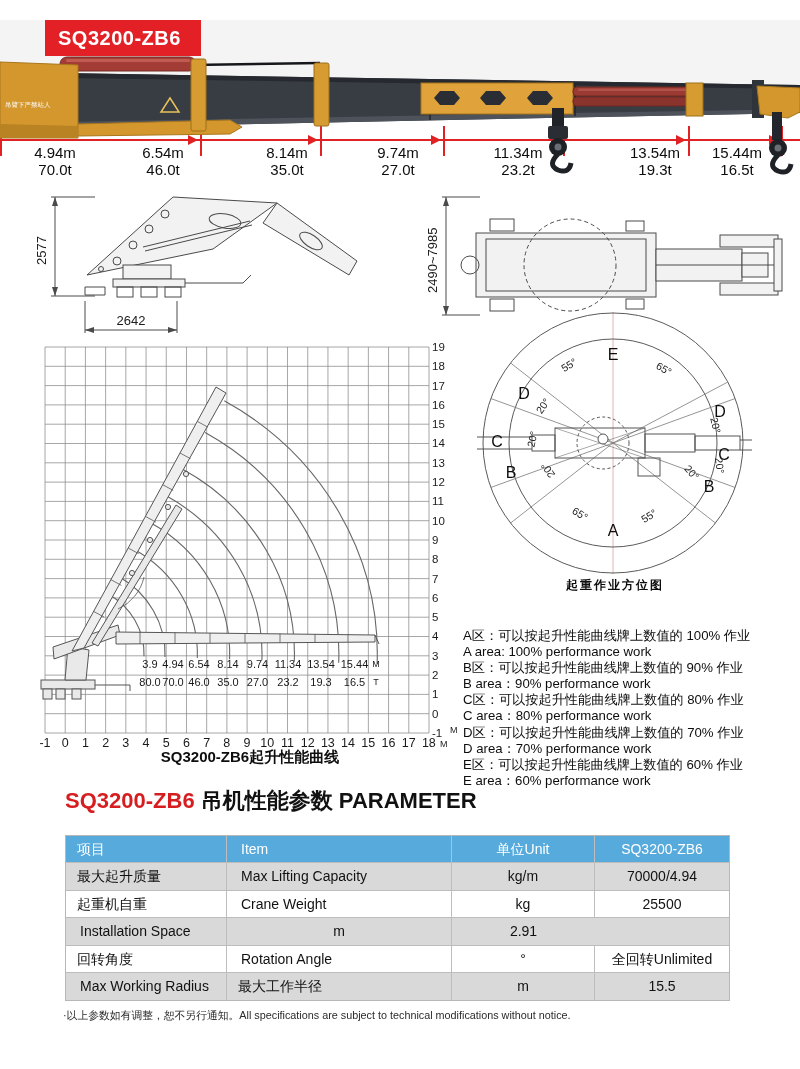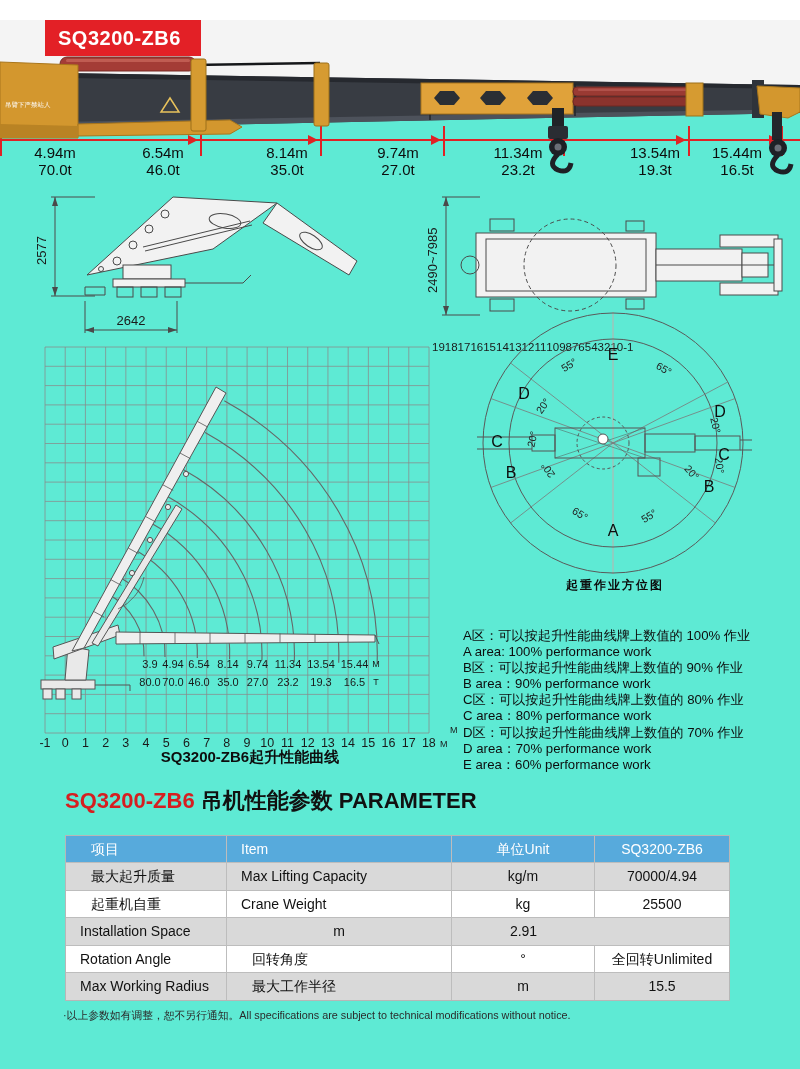--- a/index.html
+++ b/index.html
@@ -1,17 +1,17 @@
 <!DOCTYPE html>
 <html><head>
 <meta charset="utf-8">
 <style>
   html,body{margin:0;padding:0;background:#dcdcdc;}
   *{box-sizing:border-box;}
-  #page{position:relative;width:800px;height:1069px;background:#5eead4;overflow:hidden;
+  #page{position:relative;width:800px;height:1069px;background:#ffffff;overflow:hidden;
         font-family:"Liberation Sans","DejaVu Sans",sans-serif;color:#111;margin:0 auto;}
   .abs{position:absolute;}
   
   #top-band{left:0;top:0;width:800px;height:20px;background:#ffffff;}
   #upper-bg{left:0;top:20px;width:800px;height:65px;background:#f4f4f4;}
   
   #badge{left:45px;top:20px;width:156px;height:36px;background:#e32026;color:#fff;
          font-size:20px;font-weight:bold;line-height:36px;padding-left:13px;letter-spacing:.5px;}
   
   #boom{left:0;top:50px;z-index:2;}
@@ -30,21 +30,21 @@
   #msegs .mseg:nth-of-type(3){left:287px}#msegs .mseg:nth-of-type(4){left:398px}
   #msegs .mseg:nth-of-type(5){left:518px}#msegs .mseg:nth-of-type(6){left:655px}
   #msegs .mseg:nth-of-type(7){left:737px}
   
   #side-view{left:25px;top:183px;}
   #top-view{left:420px;top:183px;}
   svg text{font-family:"Liberation Sans","DejaVu Sans",sans-serif;}
   
   #chart{left:40px;top:345px;width:420px;height:435px;}
   #ylabels{position:absolute;left:392px;top:-4px;height:398px;width:34px;display:flex;
-     flex-direction:row;justify-content:space-between;font-size:11.5px;line-height:12px;color:#1a1a1a;}
+     flex-direction:column;justify-content:space-between;font-size:11.5px;line-height:12px;color:#1a1a1a;}
   #xlabels{position:absolute;left:-5px;top:391px;width:404px;display:flex;justify-content:space-between;
      font-size:12.5px;color:#1a1a1a;}
   #xlabels span{width:20px;text-align:center;}
   .unit-sm{position:absolute;font-size:9px;color:#1a1a1a;}
   .vrow{position:absolute;left:99px;display:flex;font-size:11px;line-height:12px;color:#1a1a1a;}
   .vrow span{text-align:center;}
   .vrow span:nth-child(1){width:22px}.vrow span:nth-child(2){width:24px}.vrow span:nth-child(3){width:28px}
   .vrow span:nth-child(4){width:30px}.vrow span:nth-child(5){width:29px}.vrow span:nth-child(6){width:32px}
   .vrow span:nth-child(7){width:34px}.vrow span:nth-child(8){width:33px}.vrow span:nth-child(9){width:10px;font-size:9px}
   #row-m{top:313px}#row-t{top:331px}
@@ -60,21 +60,21 @@
   #param-title{left:65px;top:786px;font-size:22px;font-weight:bold;}
   #param-title .red{color:#d61e20;}
   #ptable{left:65px;top:835px;width:665px;border:1px solid #b7b7b7;font-size:14px;}
   .trow,#thead{display:grid;grid-template-columns:161px 225px 143px 134px;}
   #thead{background:#57aadc;color:#fff;height:26px;line-height:26px;}
   .trow{height:27.5px;line-height:27.5px;background:#fff;}
   #tbody .trow:nth-of-type(odd){background:#d9d9d9;}
   .td,.th{border-right:1px solid #bdbdbd;overflow:hidden;white-space:nowrap;}
   .td:last-child,.th:last-child{border-right:none;}
   .trow{border-top:1px solid #bdbdbd;}
-  .c1{padding-left:25px;}.c2{padding-left:14px;}.c3,.c4{text-align:center;}
+  .c1{padding-left:11px;}.c2{padding-left:14px;}.c3,.c4{text-align:center;}
   #footer-note{left:63px;top:1009px;width:700px;font-size:10.8px;color:#2b2b2b;}
 </style>
 </head>
 <body>
 
 <div id="page">
 
   <div class="abs" id="top-band"></div>
   <div class="abs" id="upper-bg"></div>
 
@@ -444,20 +444,21 @@
         <div>C区：可以按起升性能曲线牌上数值的 80% 作业</div>
         <div>C area：80% performance work</div>
       </div>
 
       <div class="note">
         <div>D区：可以按起升性能曲线牌上数值的 70% 作业</div>
         <div>D area：70% performance work</div>
       </div>
 
       <div class="note">
+        <div>E区：可以按起升性能曲线牌上数值的 60% 作业</div>
         <div>E area：60% performance work</div>
       </div>
     </div>
 
   <div class="abs" id="param-title"><span class="red">SQ3200-ZB6</span><span> 吊机性能参数 PARAMETER</span></div>
 
   <div class="abs" id="ptable">
     <div id="thead">
       <div class="th c1">项目</div>
       <div class="th c2">Item</div>
@@ -480,22 +481,22 @@
           <div class="td c4">25500</div>
         </div>
 
         <div class="trow">
           <div class="td c2">Installation Space</div>
           <div class="td c3">m</div>
           <div class="td c4">2.91</div>
         </div>
 
         <div class="trow">
+          <div class="td c1">回转角度</div>
           <div class="td c2">Rotation Angle</div>
-          <div class="td c1">回转角度</div>
           <div class="td c3">°</div>
           <div class="td c4">全回转Unlimited</div>
         </div>
 
         <div class="trow">
           <div class="td c2">Max Working Radius</div>
           <div class="td c1">最大工作半径</div>
           <div class="td c3">m</div>
           <div class="td c4">15.5</div>
         </div>

